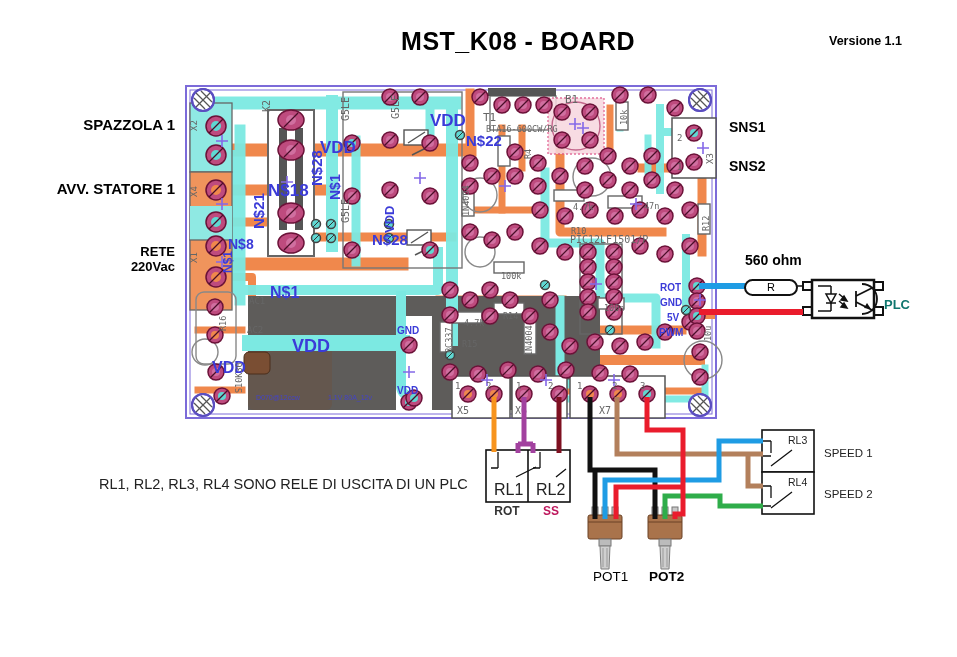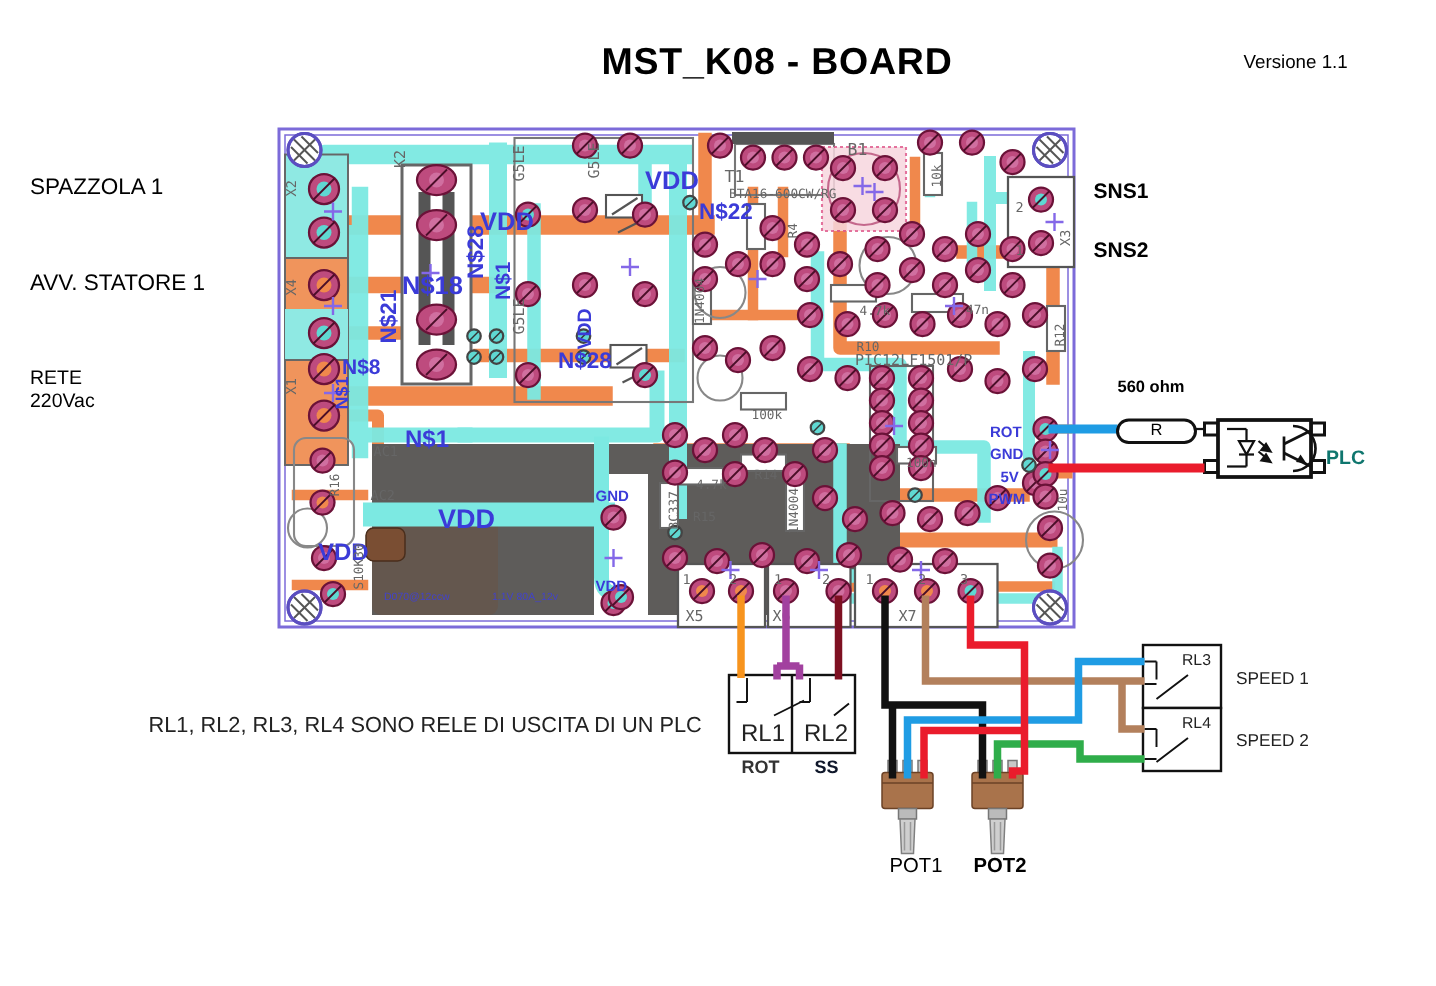--- a/index.html
+++ b/index.html
@@ -1,34 +1,34 @@
 <!DOCTYPE html>
 <html><head>
 <meta charset="utf-8">
 <style>
   html,body{margin:0;padding:0;background:#fff}
   #stage{position:relative;width:957px;height:657px;background:#fff;overflow:hidden;
          font-family:"Liberation Sans",sans-serif;color:#000}
   .abs{position:absolute;white-space:nowrap}
   .title{left:255px;top:27px;width:380px;text-align:right;font-size:25px;font-weight:bold;letter-spacing:.5px}
-  .version{left:829px;top:34px;font-size:12.5px;font-weight:normal}
-  .lbl{font-weight:normal;font-size:15px;width:155px;text-align:left;left:20px}
+  .version{left:829px;top:34px;font-size:12.5px;font-weight:bold}
+  .lbl{font-weight:bold;font-size:15px;width:155px;text-align:right;left:20px}
   .l1{top:116px}.l2{top:147px}.l3{top:180px}.l4{top:208px}
   .rete{top:244px;font-size:13px}.rete2{top:259px;font-size:13px}
   .sns{left:729px;font-weight:bold;font-size:14px}
   .sns1{top:119px}.sns2{top:158px}
   .note{left:99px;top:476px;font-size:14.5px;color:#222}
-  .resval{left:745px;top:252px;font-size:11px;font-weight:bold}
+  .resval{left:745px;top:252px;font-size:14px;font-weight:bold}
   .pill{left:744px;top:279px;width:50px;height:13px;border:2px solid #111;border-radius:9px;
         text-align:center;font-size:11px;line-height:13px;background:#fff}
   .plc{left:884px;top:297px;font-size:13px;font-weight:bold;color:#0f766e}
   .rlbl{font-size:16px;color:#222;text-align:center}
   .rl1{left:494px;top:481px;width:26px}.rl2{left:536px;top:481px;width:26px}
   .rot{left:492px;top:504px;width:30px;font-size:12px;font-weight:bold;color:#333;text-align:center}
-  .ss{left:537px;top:504px;width:28px;font-size:12px;font-weight:bold;color:#0f172a;text-align:center}
+  .ss{left:537px;top:504px;width:28px;font-size:12px;font-weight:bold;color:#be185d;text-align:center}
   .rl3{left:788px;top:434px;font-size:10.5px;color:#222}
   .rl4{left:788px;top:476px;font-size:10.5px;color:#222}
   .speed1{left:824px;top:447px;font-size:11.5px;color:#222}
   .speed2{left:824px;top:488px;font-size:11.5px;color:#222}
   .pot1{left:593px;top:569px;font-size:13.5px;font-weight:normal}
   .pot2{left:649px;top:569px;font-size:13.5px;font-weight:bold}
   svg{position:absolute;left:0;top:0}
 </style>
 </head>
 <body>

